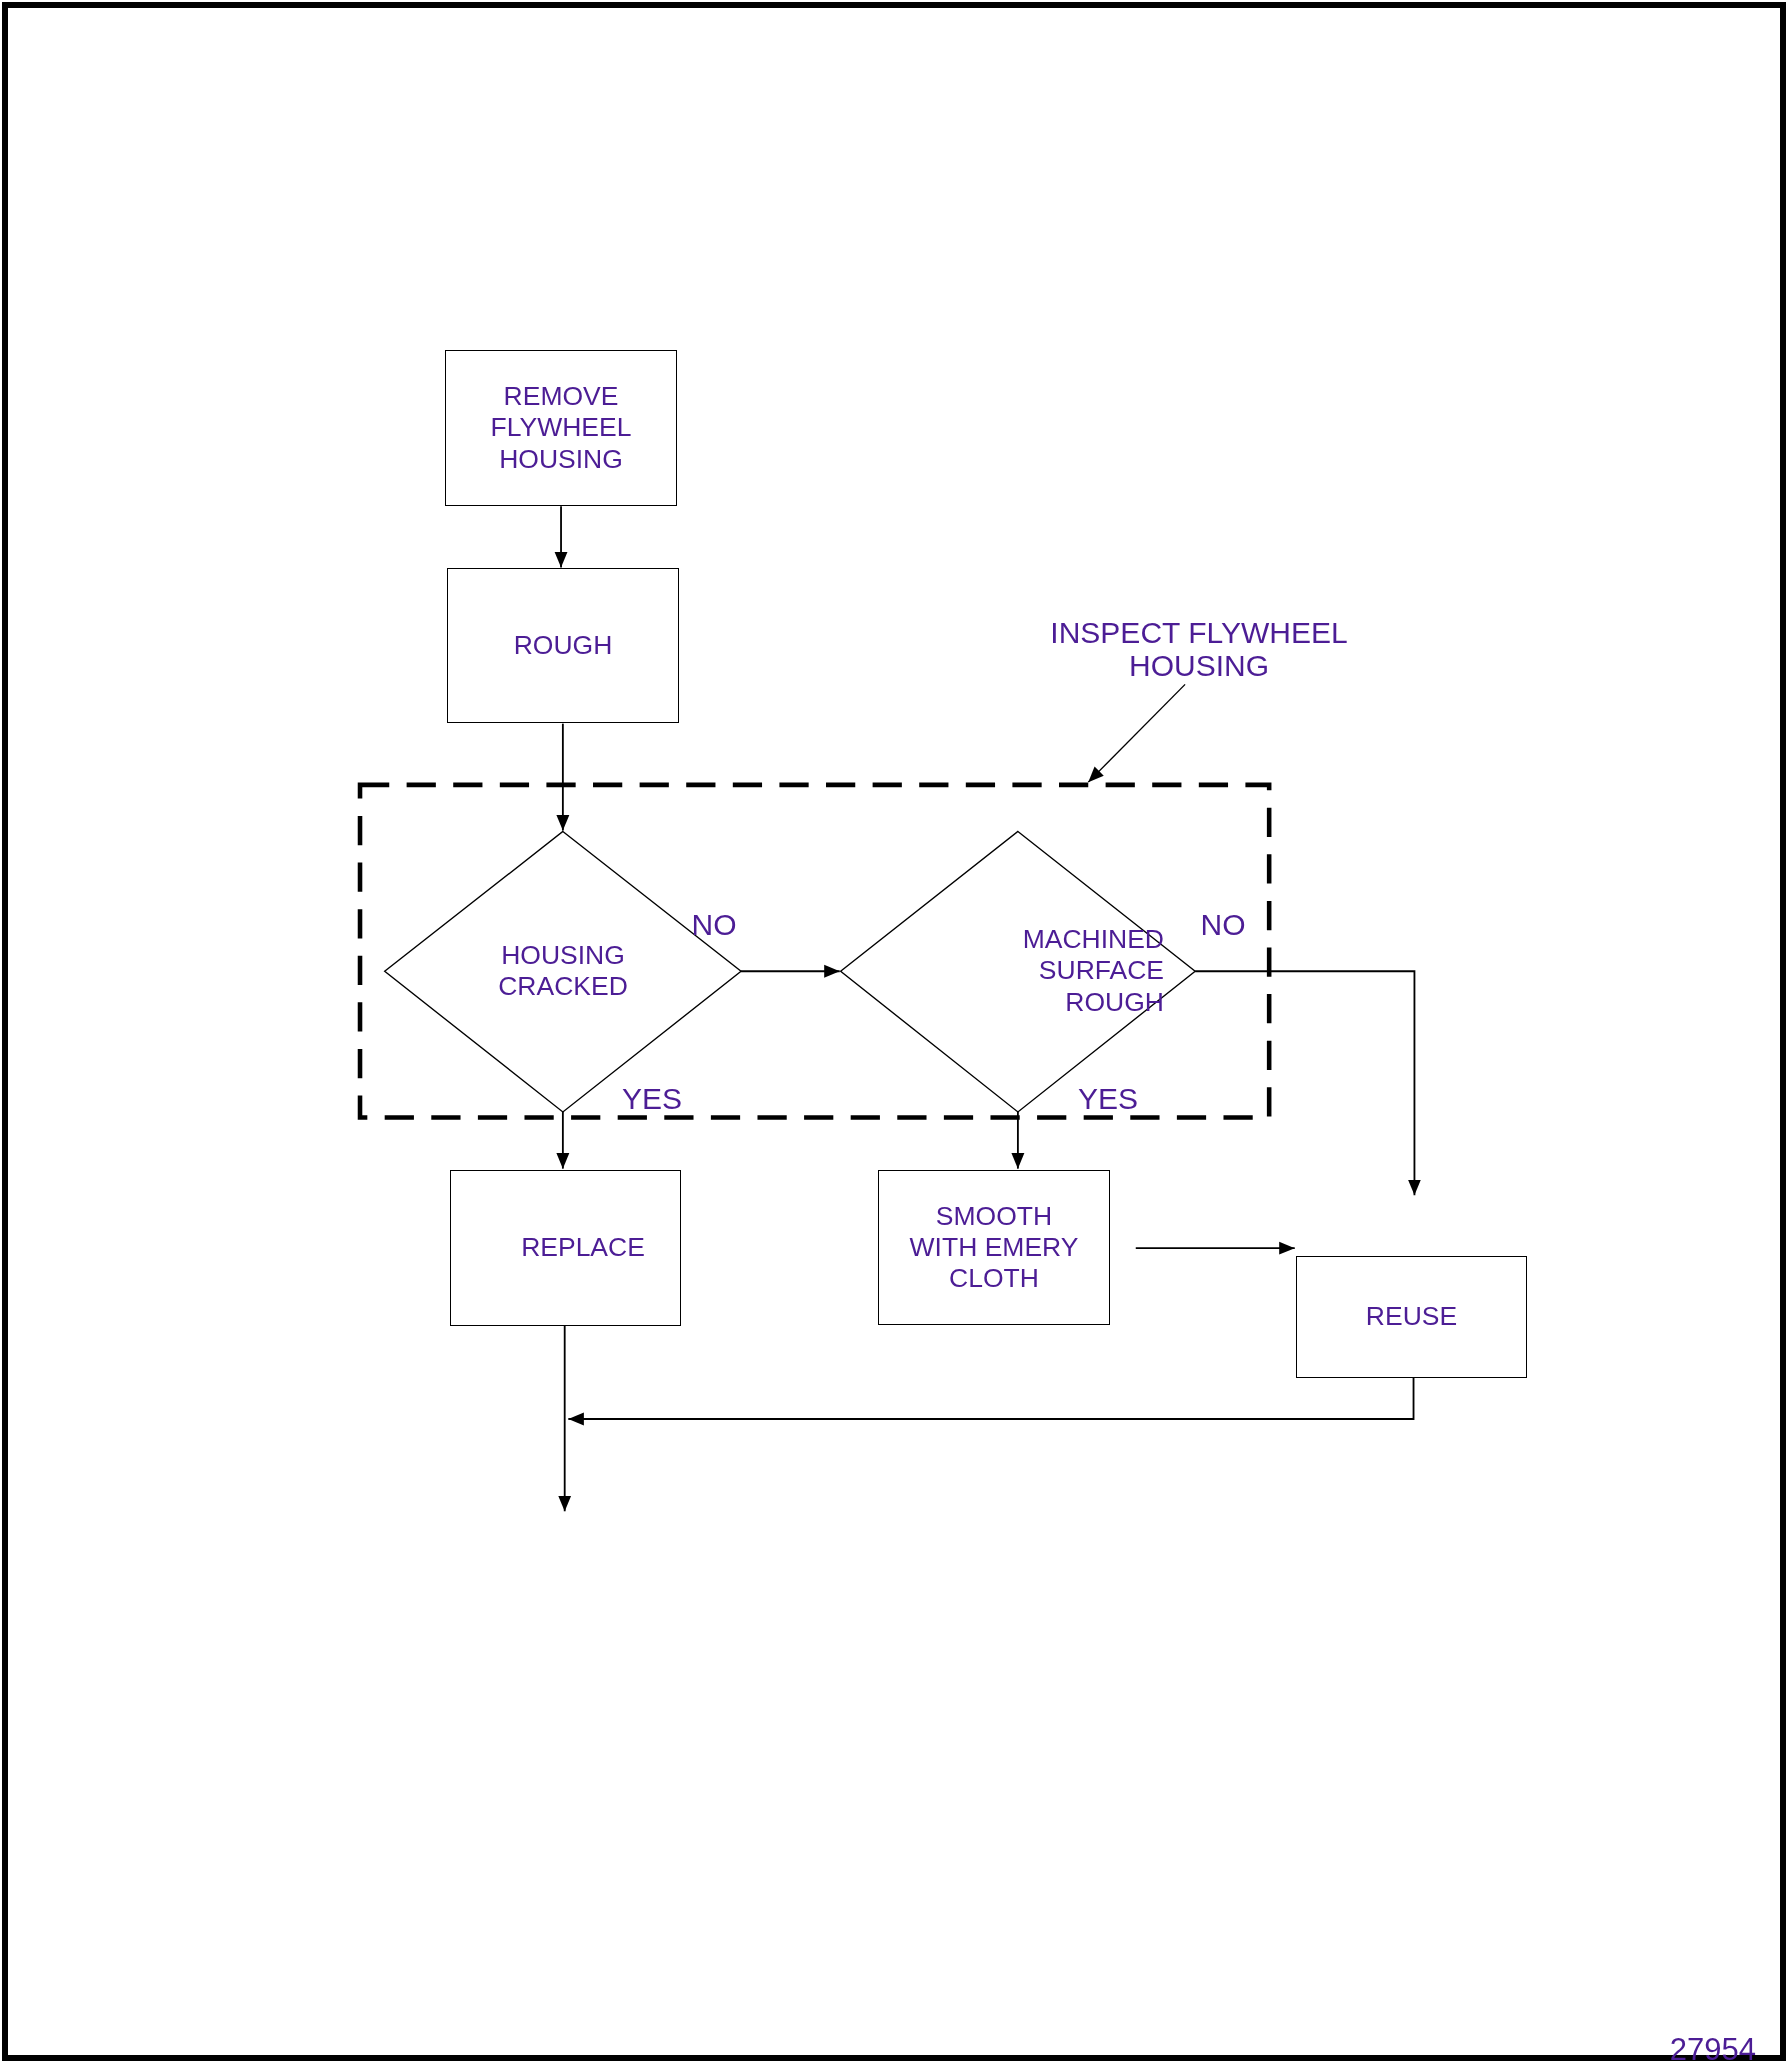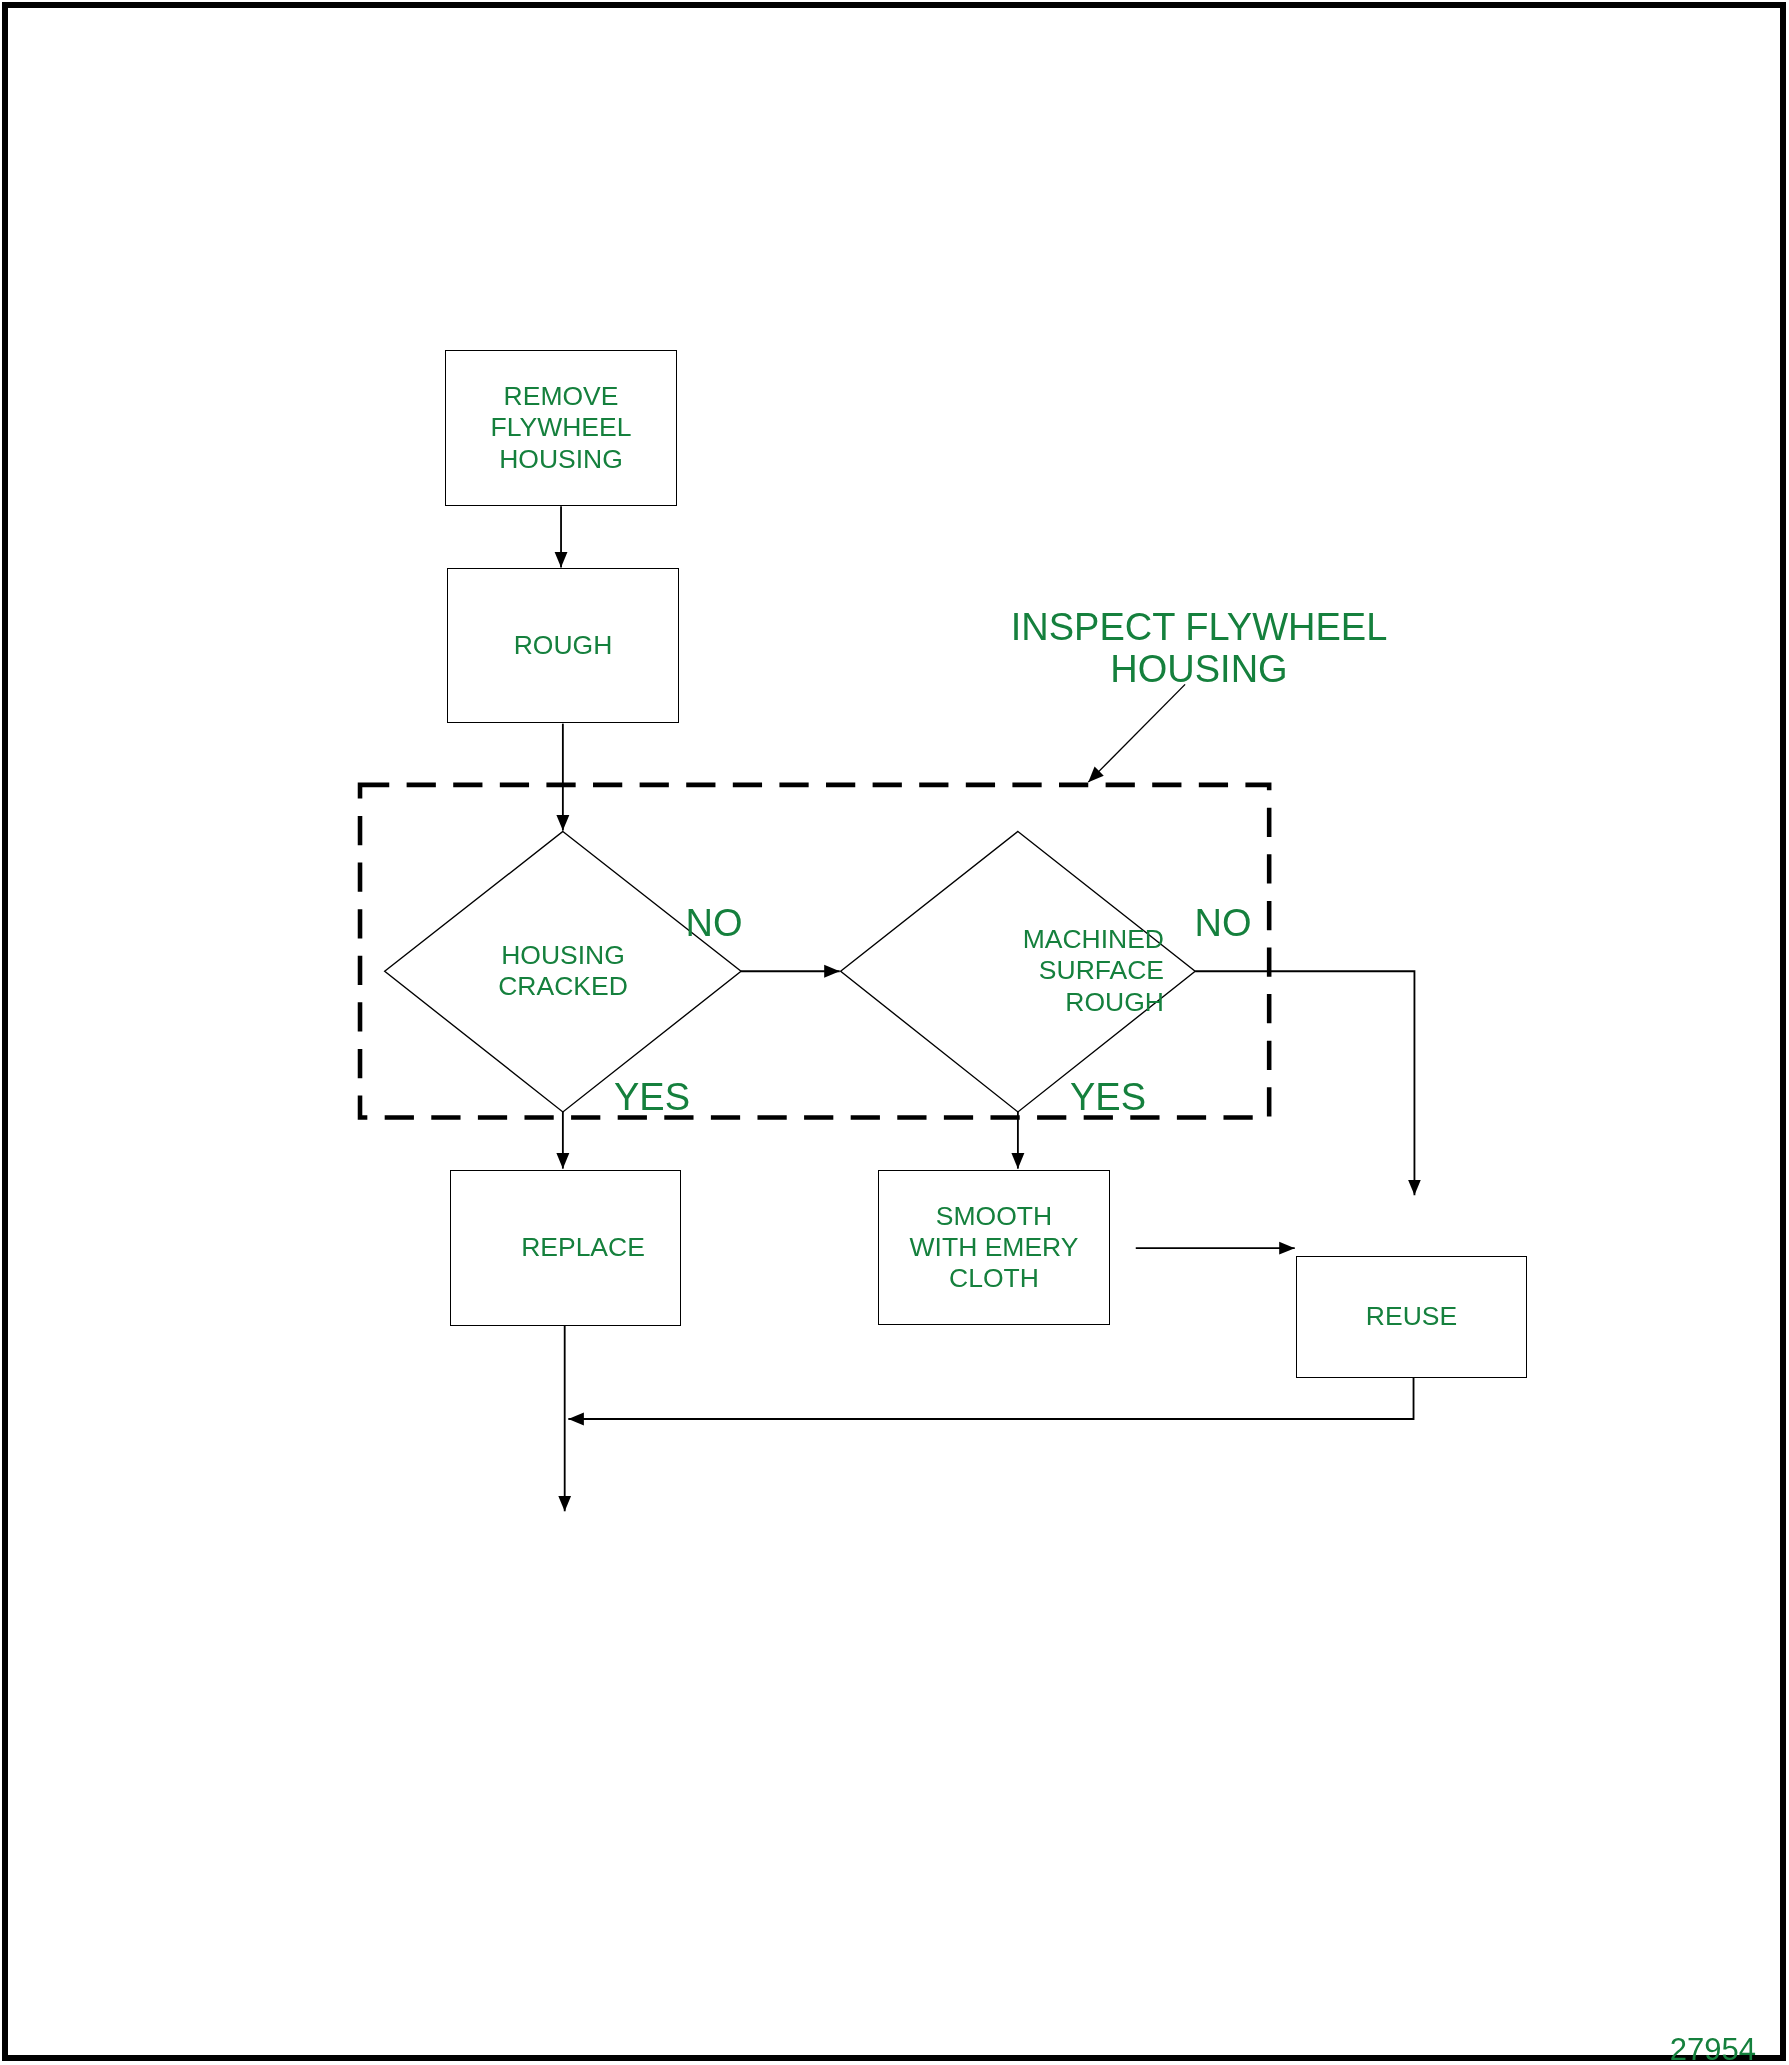--- a/index.html
+++ b/index.html
@@ -1,21 +1,21 @@
 <!DOCTYPE html>
 <html style="font-size:14.6px"><head>
 <meta charset="utf-8">
 <style>
   html,body { margin:0; padding:0; background:#ffffff; }
   .page {
     position:relative;
     width:1790px; height:2065px;
     background:#ffffff;
     font-family:"Liberation Sans", sans-serif;
-    color:#15803d;
+    color:#4c1d95;
     overflow:hidden;
   }
   .frame {
     position:absolute;
     left:1.8px; top:1.8px; right:3.7px; bottom:3.7px;
     border:6.4px solid #000;
   }
   .layer { position:absolute; left:0; top:0; }
   .node {
     position:absolute;
@@ -32,21 +32,21 @@
     transform:translate(-50%,-50%);
     text-align:center;
     white-space:pre-line;
     font-size:26.5px; line-height:1.18;
   }
   .anno {
     position:absolute;
     transform:translate(-50%,-50%);
     text-align:center;
     white-space:pre-line;
-    font-size:38px; line-height:1.1;
+    font-size:30px; line-height:1.1;
   }
   .fignum {
     position:absolute;
     transform:translate(-100%,-50%);
     font-size:31px;
     margin-top:40px;
   }
 </style>
 </head>
 <body>

